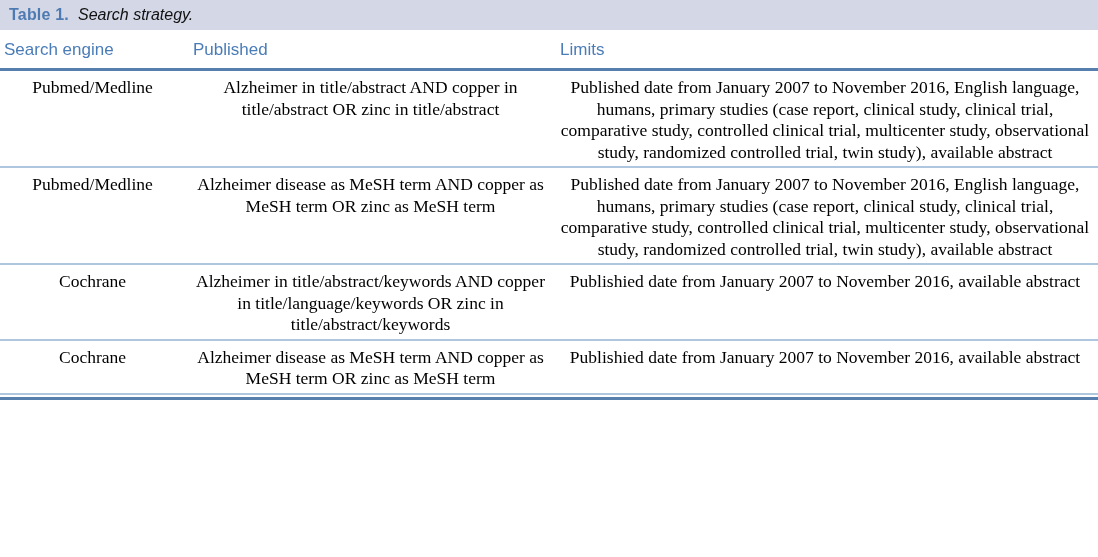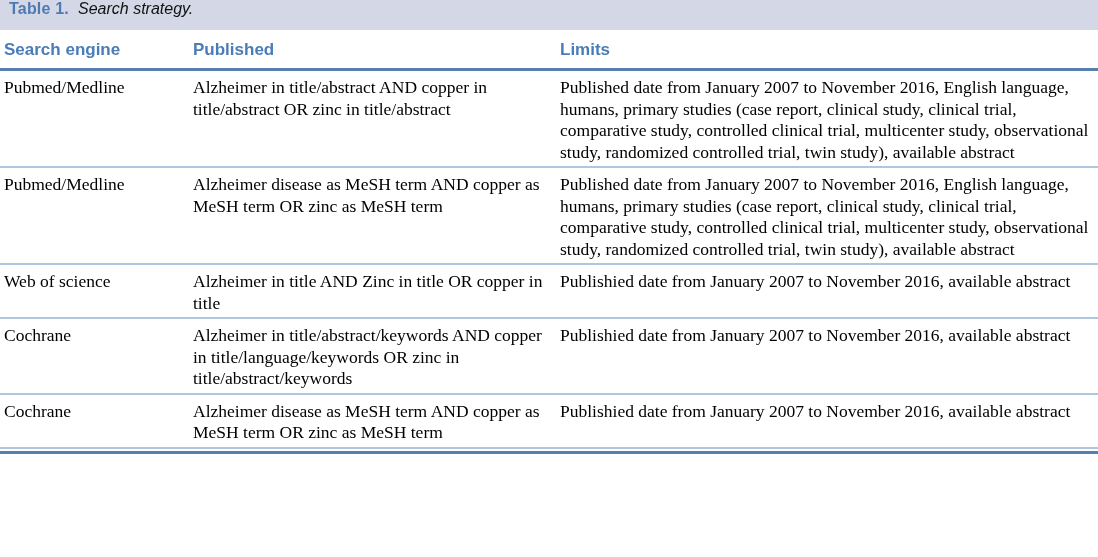--- a/index.html
+++ b/index.html
@@ -15,20 +15,21 @@
     font-family: "Liberation Serif", serif;
     color: #000000;
     overflow: hidden;
     box-sizing: border-box;
   }
   .caption-bar {
     width: 100%;
     height: 30px;
     background: #d4d8e6;
     display: flex;
+    align-items: center;
     box-sizing: border-box;
     padding-left: 9px;
     font-family: "Liberation Sans", sans-serif;
     font-size: 16px;
   }
   .caption-label {
     color: #4d7ab2;
     font-weight: bold;
     margin-right: 9px;
     letter-spacing: 0.2px;
@@ -42,32 +43,33 @@
     border-collapse: collapse;
     table-layout: fixed;
     margin-top: 2px;
   }
   col.c-engine  { width: 189px; }
   col.c-keywords{ width: 367px; }
   col.c-limits  { width: 542px; }
   thead th {
     font-family: "Liberation Sans", sans-serif;
     font-size: 17px;
-    font-weight: bold;
+    font-weight: normal;
     color: #4a7cb8;
     text-align: left;
     vertical-align: bottom;
     padding: 8px 8px 8px 4px;
     border-bottom: 3px solid #567fad;
   }
   tbody td {
     font-size: 17.5px;
     line-height: 21.5px;
     vertical-align: top;
     padding: 6px 8px 3px 4px;
+    text-align: center;
   }
   tbody tr + tr td {
     border-top: 2px solid #aec7de;
   }
   tbody tr:last-child td {
     border-bottom: 2px solid #aec7de;
   }
   .bottom-rule {
     margin-top: 2px;
     height: 3px;
@@ -102,25 +104,20 @@
         <td>Pubmed/Medline</td>
         <td>Alzheimer in title/abstract AND copper in title/abstract OR zinc in title/abstract</td>
         <td>Published date from January 2007 to November 2016, English language, humans, primary studies (case report, clinical study, clinical trial, comparative study, controlled clinical trial, multicenter study, observational study, randomized controlled trial, twin study), available abstract</td>
       </tr>
       <tr>
         <td>Pubmed/Medline</td>
         <td>Alzheimer disease as MeSH term AND copper as MeSH term OR zinc as MeSH term</td>
         <td>Published date from January 2007 to November 2016, English language, humans, primary studies (case report, clinical study, clinical trial, comparative study, controlled clinical trial, multicenter study, observational study, randomized controlled trial, twin study), available abstract</td>
       </tr>
       <tr>
-        <td>Web of science</td>
-        <td>Alzheimer in title AND Zinc in title OR copper in title</td>
-        <td>Publishied date from January 2007 to November 2016, available abstract</td>
-      </tr>
-      <tr>
         <td>Cochrane</td>
         <td>Alzheimer in title/abstract/keywords AND copper in title/language/keywords OR zinc in title/abstract/keywords</td>
         <td>Publishied date from January 2007 to November 2016, available abstract</td>
       </tr>
       <tr>
         <td>Cochrane</td>
         <td>Alzheimer disease as MeSH term AND copper as MeSH term OR zinc as MeSH term</td>
         <td>Publishied date from January 2007 to November 2016, available abstract</td>
       </tr>
     </tbody>

